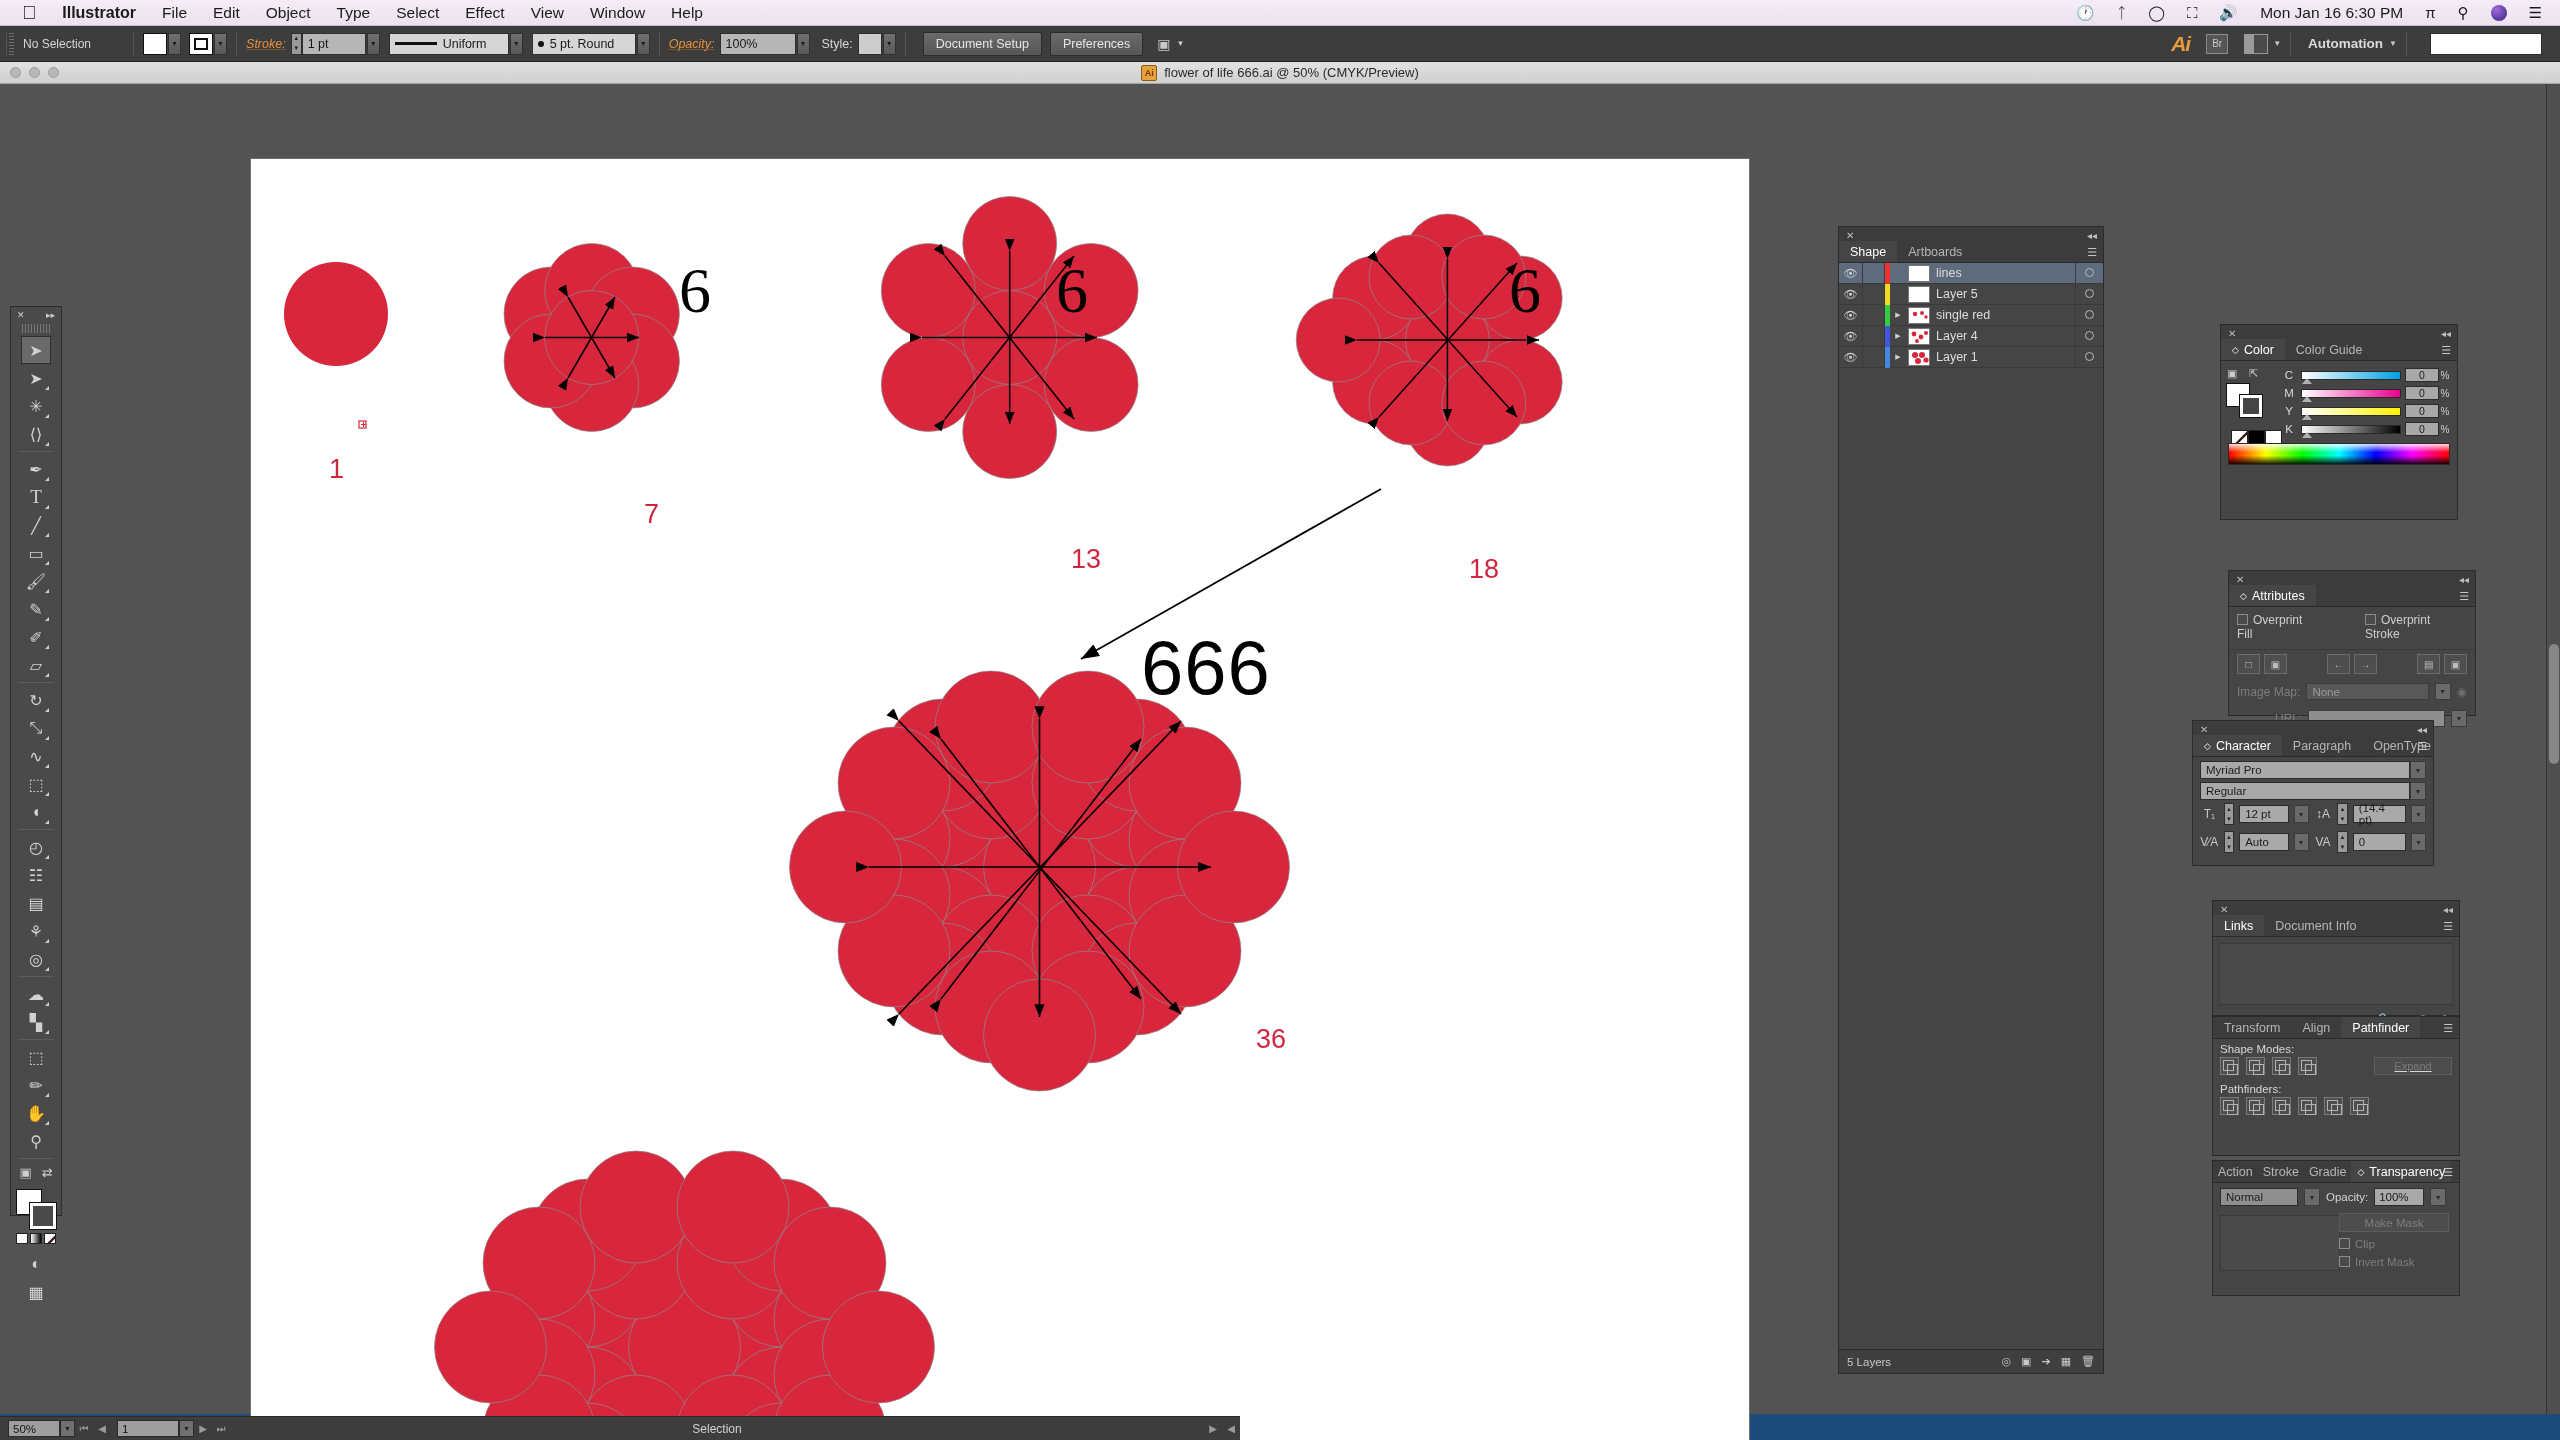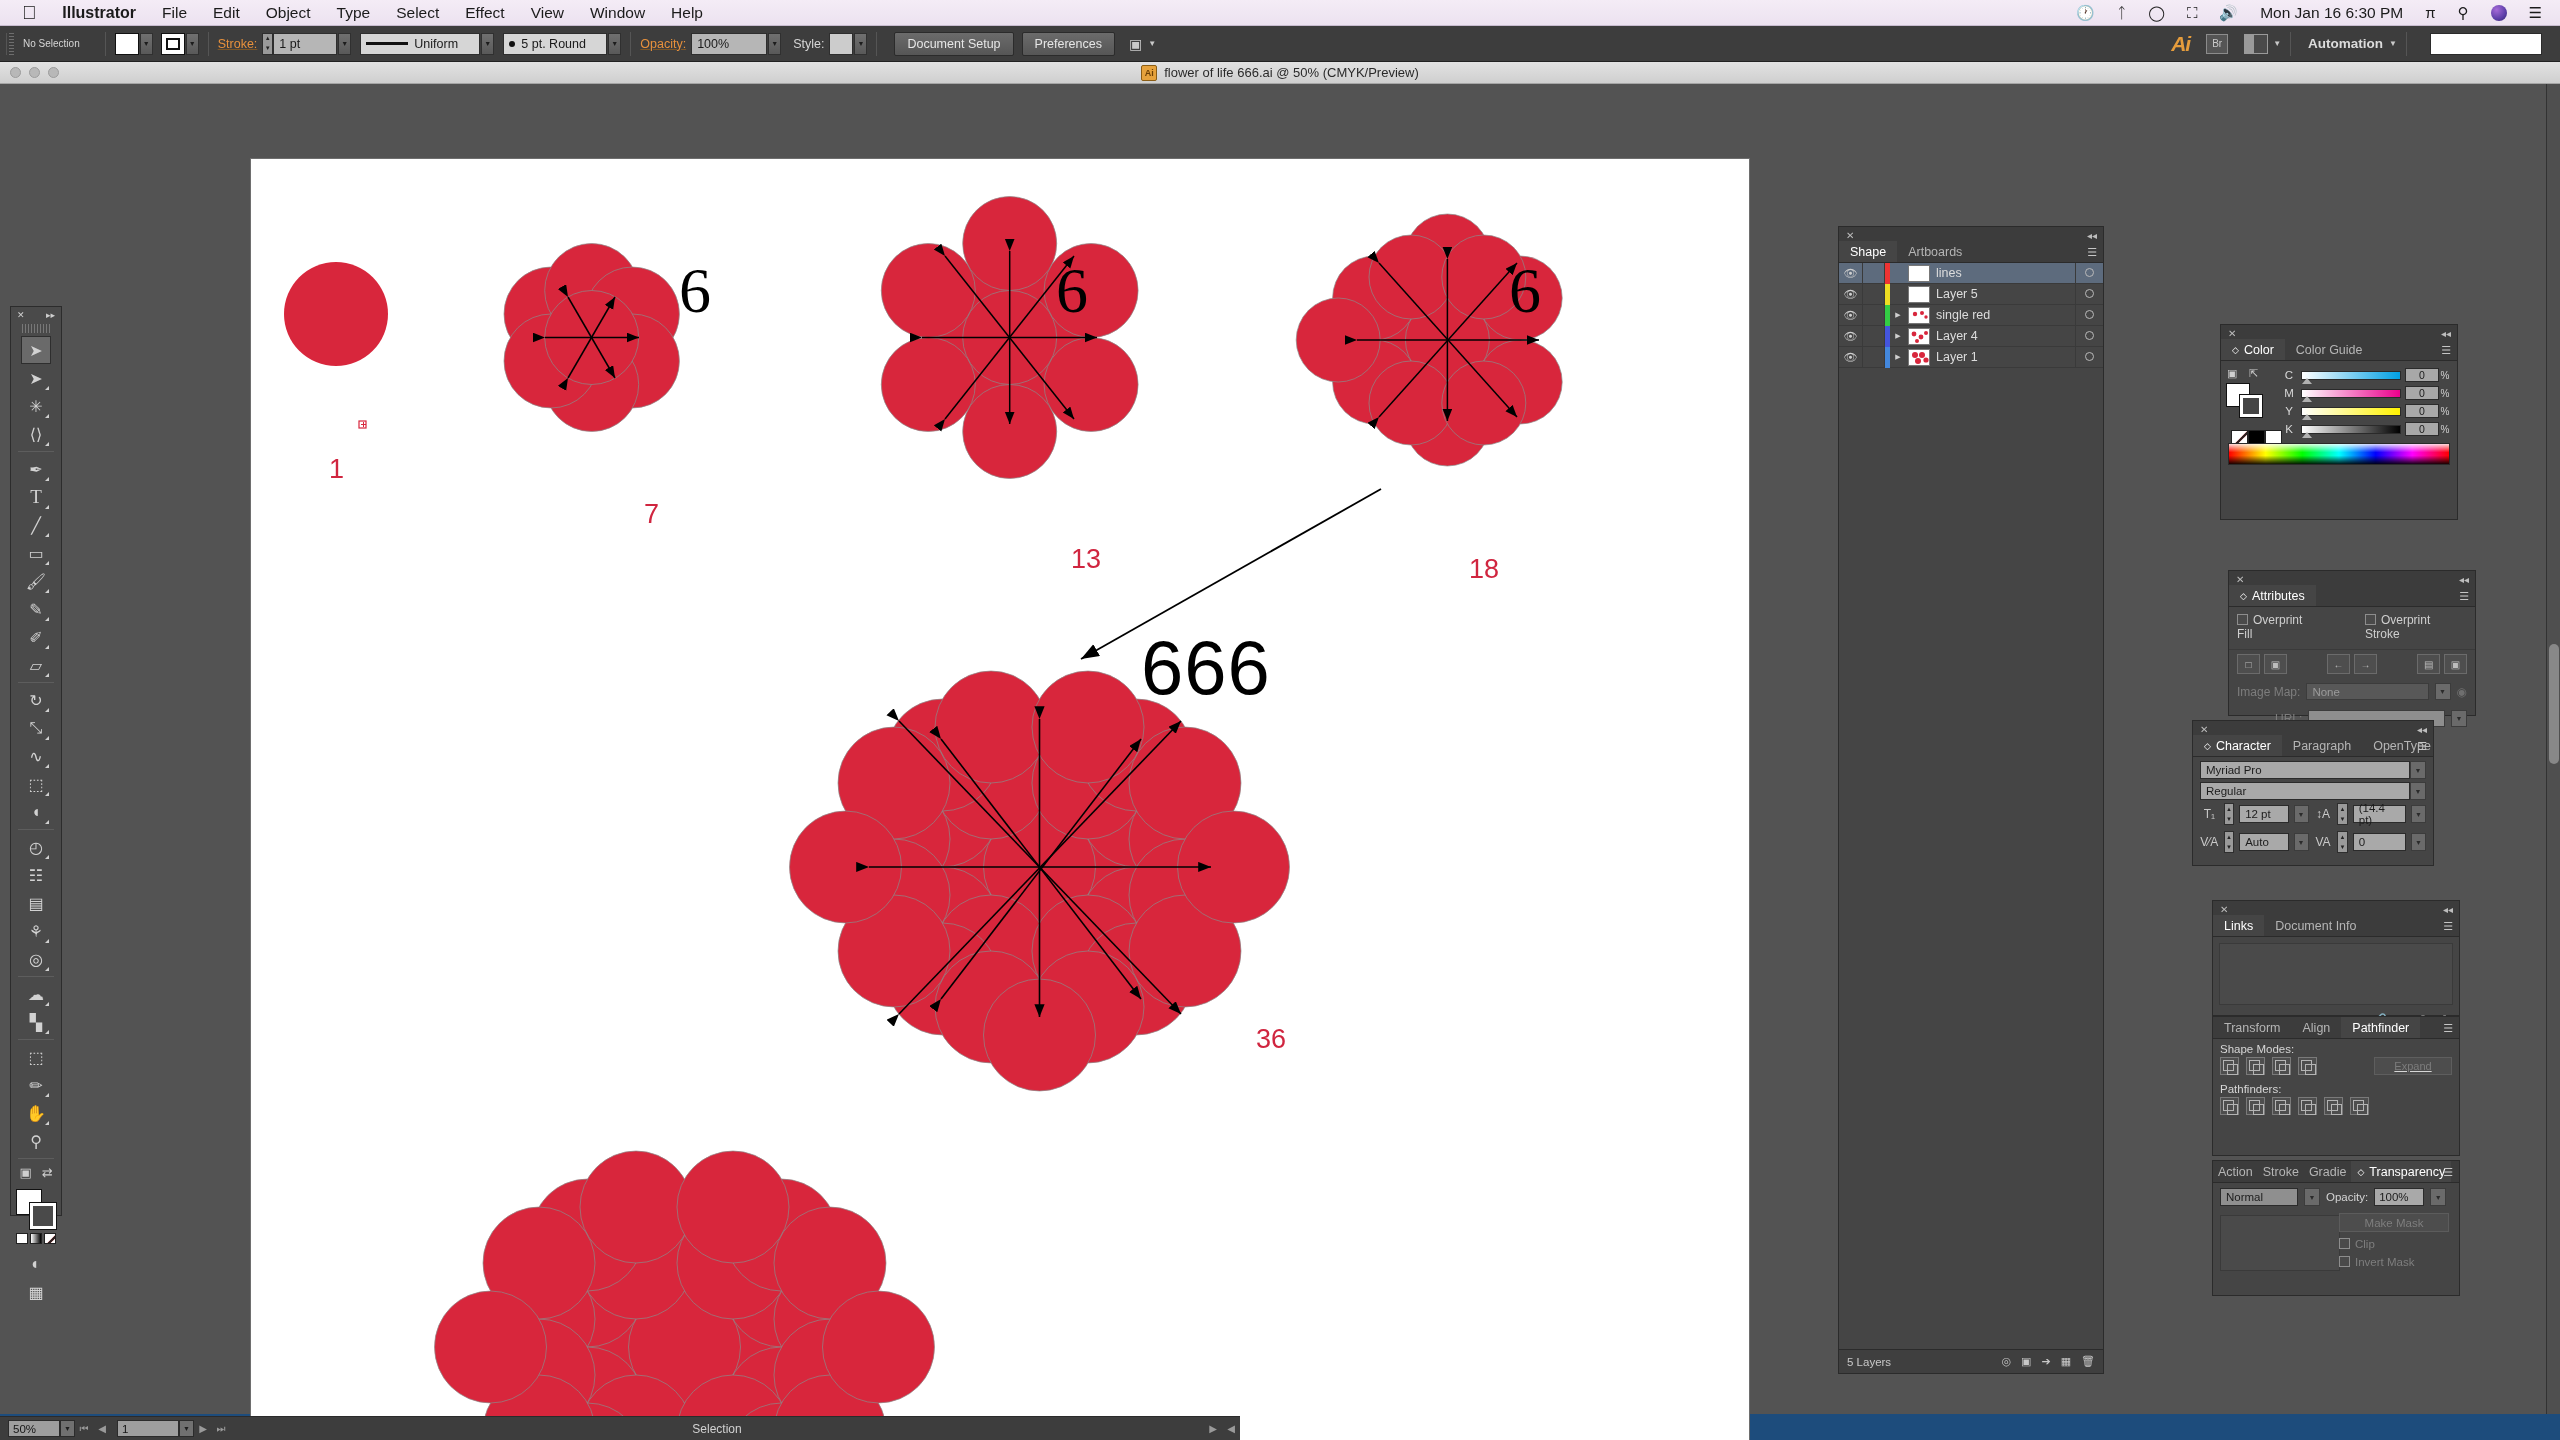--- a/index.html
+++ b/index.html
@@ -35,32 +35,32 @@
   .ctrlbar {
     position: absolute; top: 26px; left: 0; width: 2560px; height: 36px;
     background: #3d3d3d; border-bottom: 1px solid #222;
     display: flex; align-items: center; color: #d5d5d5; font-size: 13px;
   }
   .grip { width: 10px; height: 22px; margin: 0 7px 0 6px;
     background-image: repeating-linear-gradient(180deg,#6e6e6e 0 1px, transparent 1px 3px);
     background-size: 5px 100%; background-repeat: no-repeat; background-position: center;
     border-left:1px solid #555;}
   .ctrl-sep { width:1px; height:24px; background:#555; margin:0 9px; }
-  .nosel { color: #d6d6d6; font-size: 10px; margin-right: 16px; }
+  .nosel { color: #d6d6d6; font-size: 12px; margin-right: 33px; }
   .sw { width: 24px; height: 22px; border: 1px solid #111; background: #fff; }
   .sw.stroke-sw { background:#fff; position: relative; }
   .sw.stroke-sw::after {
     content:""; position:absolute; inset:4px; border:2px solid #111; background:#fff;
   }
   .tinybtn {
     width: 13px; height: 22px; background: linear-gradient(180deg,#707070,#595959);
     border: 1px solid #303030; display:flex; align-items:center; justify-content:center;
     font-size: 7px; color: #1c1c1c; margin-left: 1px;
   }
-  .lbl-orange { color: #e8913c; font-size: 12.5px; margin: 0 5px 0 0; text-decoration: underline; text-decoration-color:#7a5426; }
+  .lbl-orange { color: #e8913c; font-size: 12.5px; margin: 0 5px 0 0; text-decoration: underline; text-decoration-color:#7a5426;font-style:italic; }
   .field {
     background: #b6b6b6; border: 1px solid #2e2e2e; color: #1a1a1a;
     height: 22px; display:flex; align-items:center; padding: 0 5px; font-size: 12.5px;
   }
   .spin { width: 11px; height:22px; background:#9a9a9a; border:1px solid #2e2e2e;
     display:flex; flex-direction:column; justify-content:space-around; align-items:center; }
   .spin i { font-style:normal; font-size:6px; color:#222; line-height:5px;}
   .uniform-box { width: 120px; }
   .uniform-line { width: 42px; height: 3px; background:#111; margin-right: 6px;}
   .round-dot { width:6px;height:6px;border-radius:50%;background:#111;margin-right:6px;}

